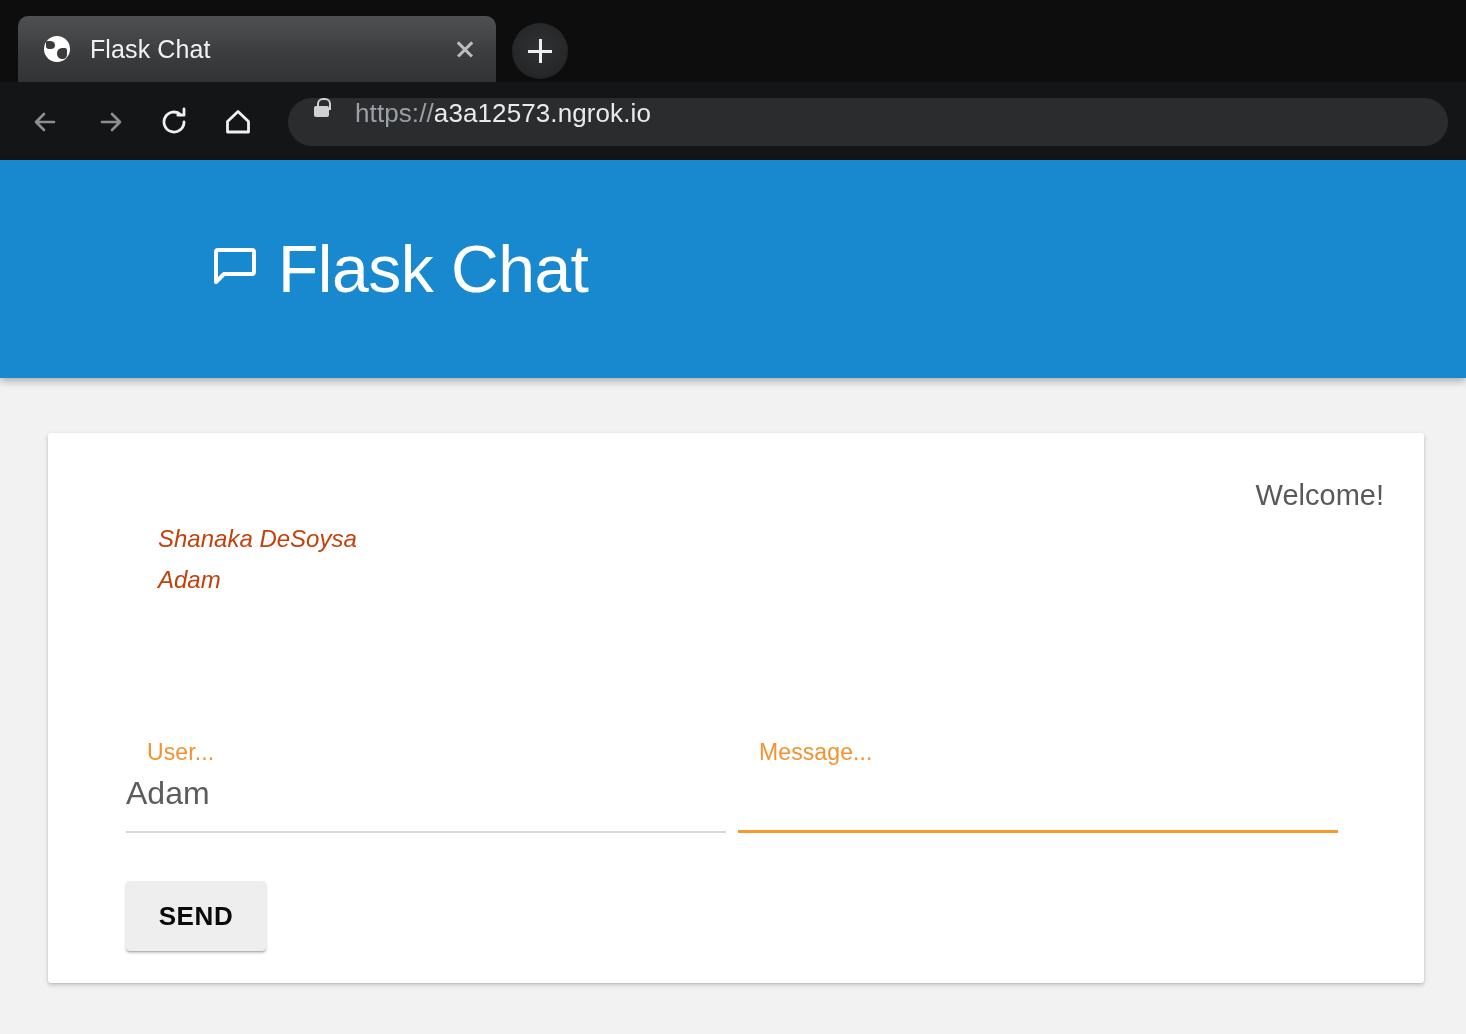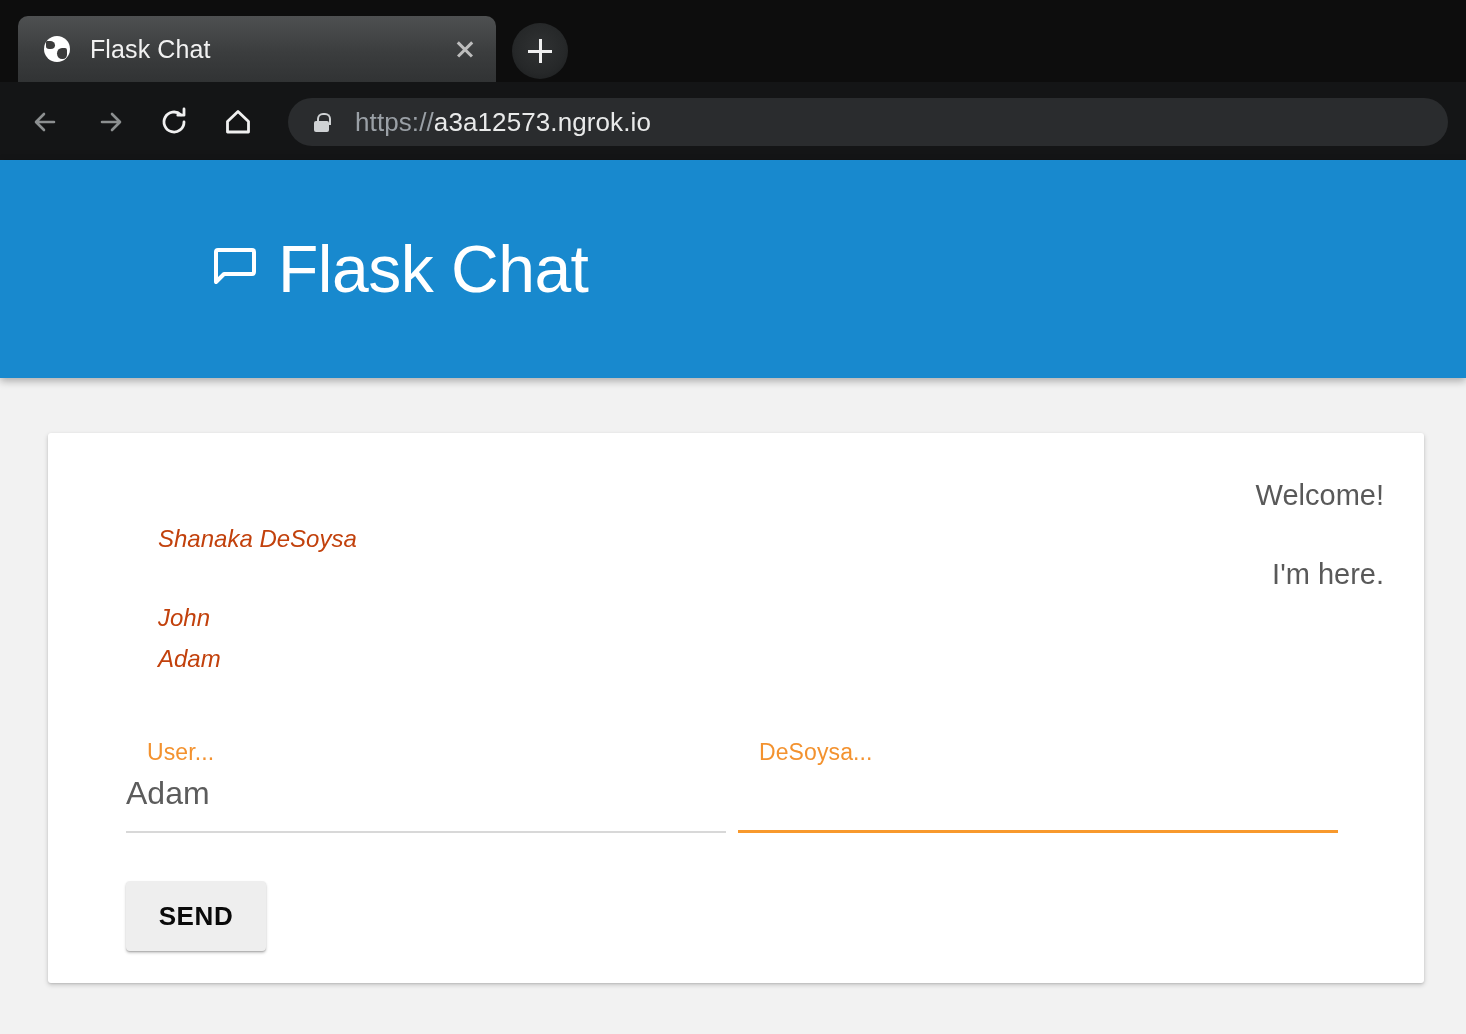--- a/index.html
+++ b/index.html
@@ -138,21 +138,20 @@
 
   .omnibox {
     position: absolute;
     left: 288px;
     top: 98px;
     width: 1160px;
     height: 48px;
     background: #2a2c2e;
     border-radius: 24px;
     display: flex;
-    align-items: center;
     padding-left: 26px;
     cursor: text;
   }
   .lock-icon {
     width: 15px; height: 18px;
     position: relative;
     flex: 0 0 15px;
     margin-right: 26px;
   }
   .lock-icon::before {
@@ -374,41 +373,37 @@
 <div class="page-body">
   <div class="card">
 
     <div class="messages">
 
       <div>
         <div class="msg-body">Welcome!</div>
         <div class="msg-author">Shanaka DeSoysa</div>
       </div>
 
-      <div>
-        <div class="msg-body">I'm here.</div>
-        <div class="msg-author">John</div>
-      </div>
 
       <div>
         <div class="msg-author">Adam</div>
       </div>
 
     </div>
 
     <div class="form-row">
 
       <div class="field field-user">
         <span class="field-label">User...</span>
         <span class="field-value" placeholder="User...">Adam</span>
         <span class="field-underline"></span>
       </div>
 
       <div class="field field-msg">
-        <span class="field-label">DeSoysa...</span>
+        <span class="field-label">Message...</span>
         <span class="field-value" placeholder="Message..."></span>
         <span class="field-underline focused"></span>
       </div>
 
     </div>
 
     <button class="send-btn">SEND</button>
 
   </div>
 </div>

